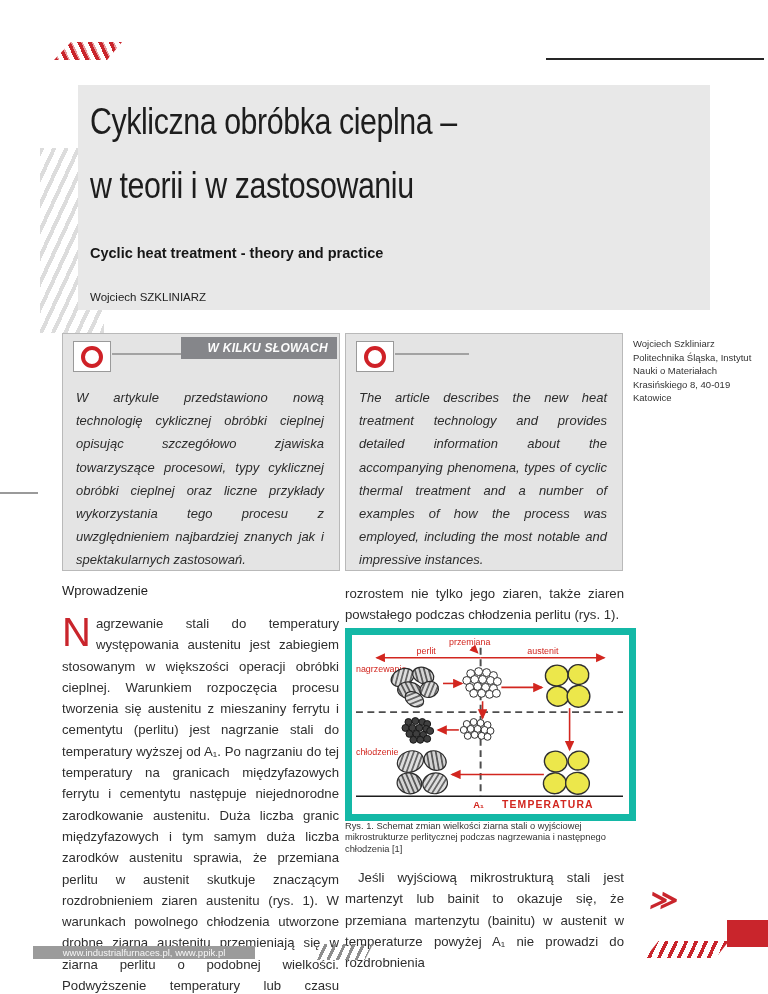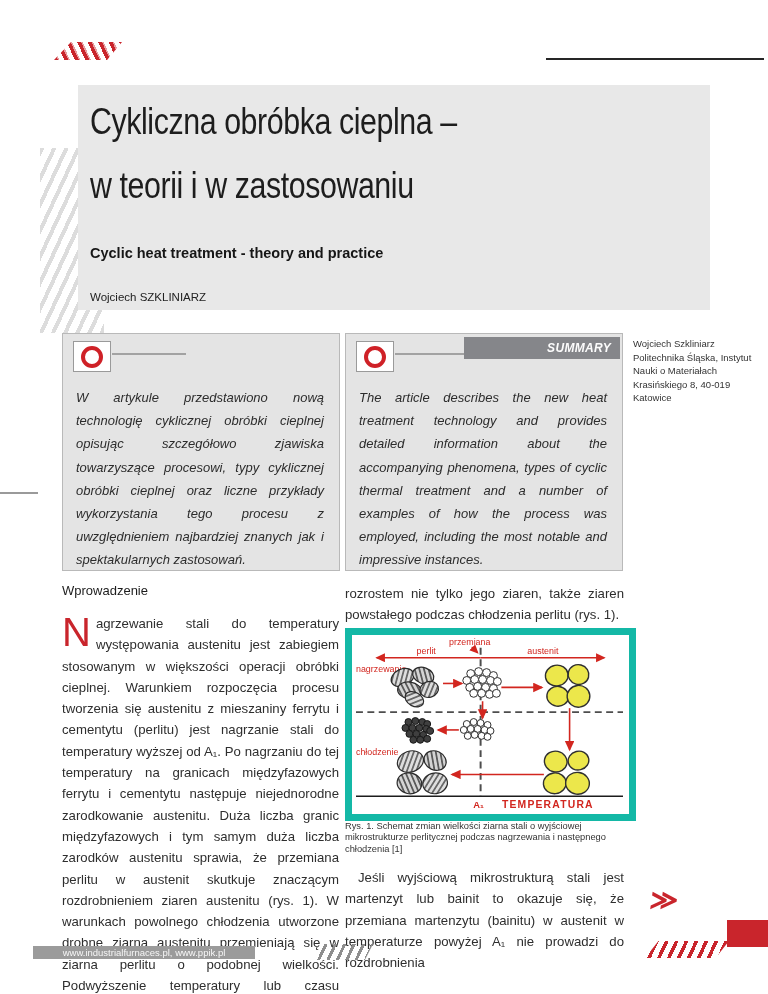--- a/index.html
+++ b/index.html
@@ -83,29 +83,29 @@
   <div class="title-hatch"></div>
   <div class="title-block">
     <div class="title-line l1">Cykliczna obróbka cieplna –</div>
     <div class="title-line l2">w teorii i w zastosowaniu</div>
     <div class="subtitle">Cyclic heat treatment - theory and practice</div>
     <div class="author-line">Wojciech SZKLINIARZ</div>
   </div>
 
   <div class="abs-box pl">
     <div class="abs-connector"></div>
+    <div class="abs-header">W KILKU SŁOWACH</div>
     <div class="abs-icon">
         <div class="ring"></div>
       </div>
     <div class="abs-text">W artykule przedstawiono nową technologię cyklicznej obróbki cieplnej opisując szczegółowo zjawiska towarzyszące procesowi, typy cyklicznej obróbki cieplnej oraz liczne przykłady wykorzystania tego procesu z uwzględnieniem najbardziej znanych jak i spektakularnych zastosowań.</div>
   </div>
 
   <div class="abs-box en">
     <div class="abs-connector"></div>
-    <div class="abs-header">SUMMARY</div>
     <div class="abs-icon">
         <div class="ring"></div>
       </div>
     <div class="abs-text">The article describes the new heat treatment technology and provides detailed information about the accompanying phenomena, types of cyclic thermal treatment and a number of examples of how the process was employed, including the most notable and impressive instances.</div>
   </div>
 
   <div class="affiliation">
     <div>Wojciech Szkliniarz</div>
     <div>Politechnika Śląska, Instytut</div>
     <div>Nauki o Materiałach</div>

